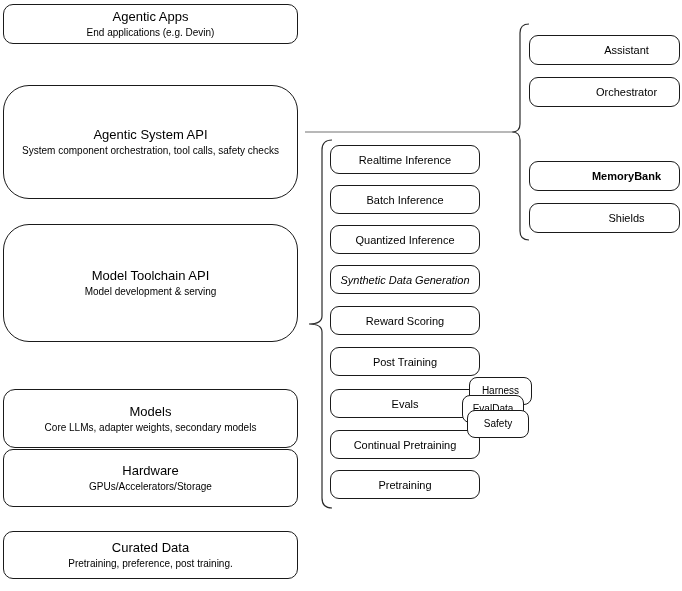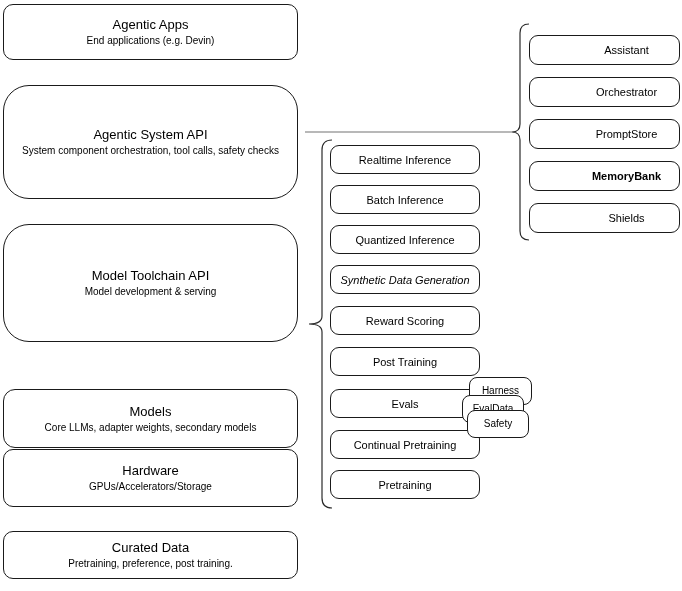--- a/index.html
+++ b/index.html
@@ -47,21 +47,21 @@
 <body>
 
 <div id="canvas">
 
   <svg id="connectors" viewBox="0 0 682 591" xmlns="http://www.w3.org/2000/svg">
     <line x1="305" y1="132" x2="512" y2="132" stroke="#737373" stroke-width="1.2"></line>
     <path d="M 332 140 Q 322 140 322 150 L 322 316 Q 322 324 309 324 Q 322 324 322 332 L 322 498 Q 322 508 332 508" fill="none" stroke="#2b2b2b" stroke-width="1.2"></path>
     <path d="M 529 24 Q 520 24 520 33 L 520 124 Q 520 132 512 132 Q 520 132 520 140 L 520 231 Q 520 240 529 240" fill="none" stroke="#2b2b2b" stroke-width="1.2"></path>
   </svg>
 
-  <div class="lbox" style="top:4px;height:56px;">
+  <div class="lbox" style="top:4px;height:40px;">
     <div class="title">Agentic Apps</div>
     <div class="sub">End applications (e.g. Devin)</div>
   </div>
 
   <div class="lbox big" style="top:85px;height:114px;">
     <div class="title">Agentic System API</div>
     <div class="sub">System component orchestration, tool calls, safety checks</div>
   </div>
 
   <div class="lbox big" style="top:224px;height:118px;">
@@ -93,17 +93,16 @@
   <div class="mbox" style="top:389px;">Evals</div>
   <div class="mbox" style="top:430px;">Continual Pretraining</div>
   <div class="mbox" style="top:470px;">Pretraining</div>
 
   <div class="pill" style="left:469px;top:377px;width:63px;">Harness</div>
   <div class="pill" style="left:462px;top:395px;width:62px;">EvalData</div>
   <div class="pill" style="left:467px;top:410px;width:62px;">Safety</div>
 
   <div class="rbox" style="top:35px;">Assistant</div>
   <div class="rbox" style="top:77px;">Orchestrator</div>
-  <div class="rbox" style="top:119px;">PromptStore</div>
   <div class="rbox" style="top:161px;font-weight:bold;">MemoryBank</div>
   <div class="rbox" style="top:203px;">Shields</div>
 
 </div>
 
 </body></html>

